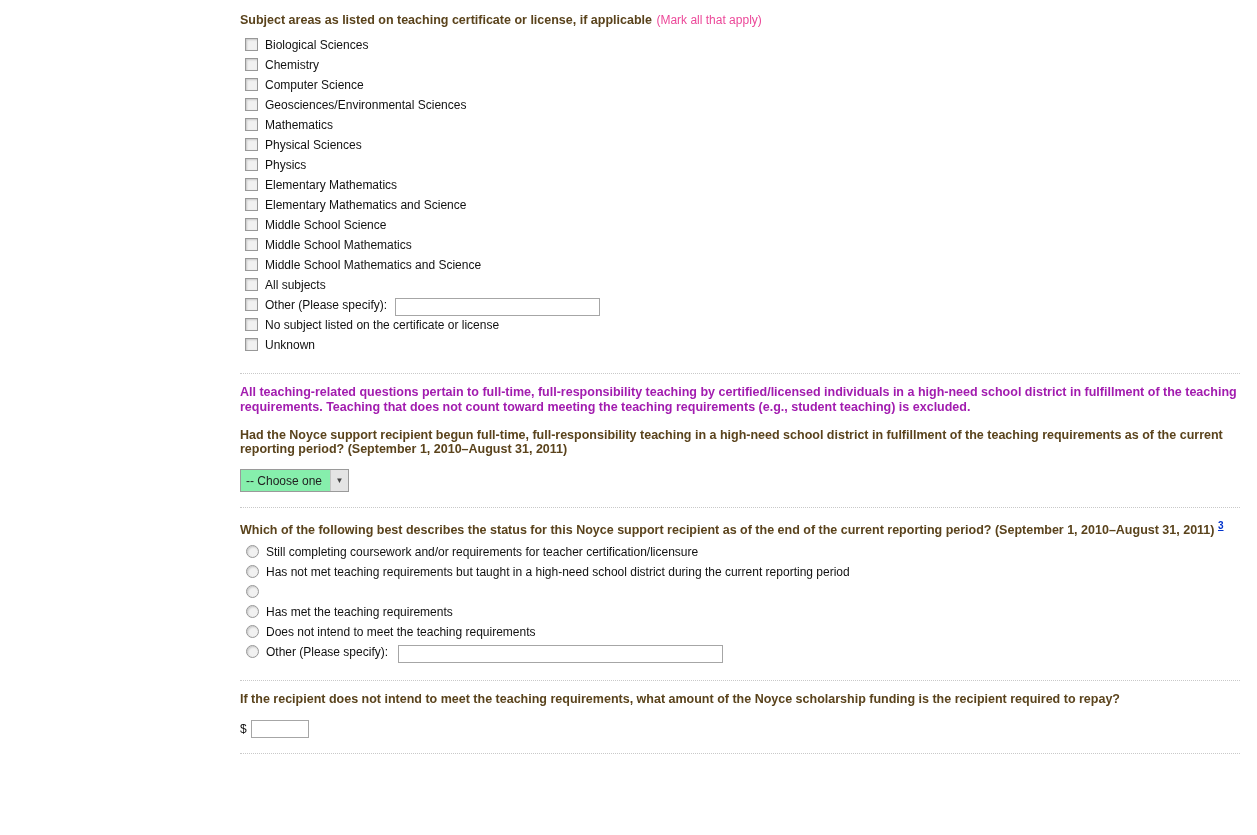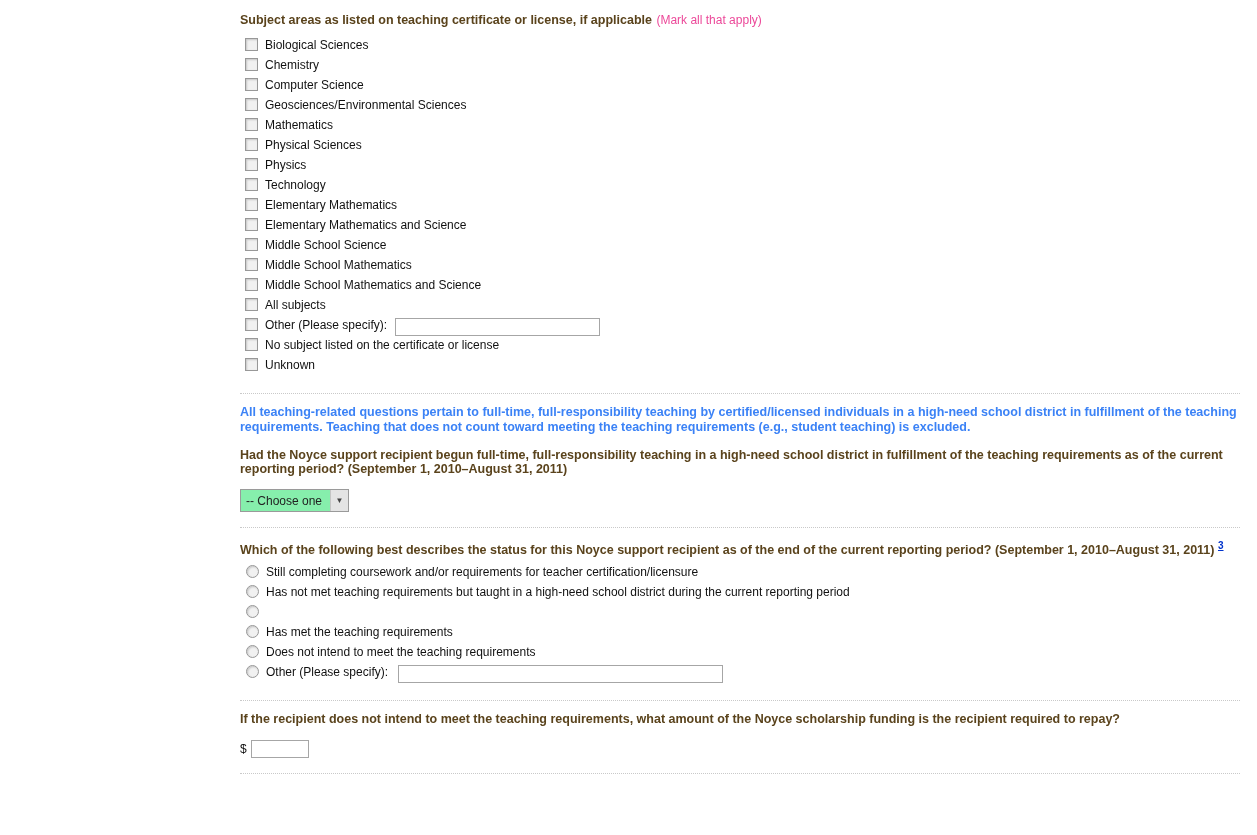--- a/index.html
+++ b/index.html
@@ -3,21 +3,21 @@
 <meta charset="utf-8">
 <style>
   html,body{margin:0;padding:0;background:#ffffff;}
   body{font-family:"Liberation Sans", sans-serif;color:#1a1a1a;}
   .page{padding:10px 16px 14px 240px;width:1000px;}
 
   .qtitle{margin:0 0 10px 0;}
   .qbold{font-weight:bold;color:#5a431c;font-size:12.5px;line-height:15px;}
   .qhint{color:#ec4899;font-weight:normal;font-size:12px;}
   .question{font-weight:bold;color:#5a431c;font-size:12.5px;line-height:14px;margin:0;}
-  .warning{color:#3b82f6;font-weight:bold;font-size:12.5px;line-height:15px;margin:0 0 13px 0;}
+  .warning{color:#a21caf;font-weight:bold;font-size:12.5px;line-height:15px;margin:0 0 13px 0;}
 
   .options{margin-left:5px;}
   .opt{display:flex;height:20px;}
   .lbl{font-size:12px;color:#111;white-space:nowrap;}
 
   input[type=checkbox], input[type=radio]{
     appearance:none;-webkit-appearance:none;
     width:13px;height:13px;margin:0 7px 0 0;
     border:1px solid #989898;background:#f1f1f1;
     box-shadow:inset 1px 1px 2px rgba(0,0,0,0.18);
@@ -78,24 +78,20 @@
         <input type="checkbox" style="">
         <span class="lbl">Mathematics</span>
       </div>
       <div class="opt">
         <input type="checkbox" style="">
         <span class="lbl">Physical Sciences</span>
       </div>
       <div class="opt">
         <input type="checkbox" style="">
         <span class="lbl">Physics</span>
-      </div>
-      <div class="opt">
-        <input type="checkbox" style="">
-        <span class="lbl">Technology</span>
       </div>
       <div class="opt">
         <input type="checkbox" style="">
         <span class="lbl">Elementary Mathematics</span>
       </div>
       <div class="opt">
         <input type="checkbox" style="">
         <span class="lbl">Elementary Mathematics and Science</span>
       </div>
       <div class="opt">

